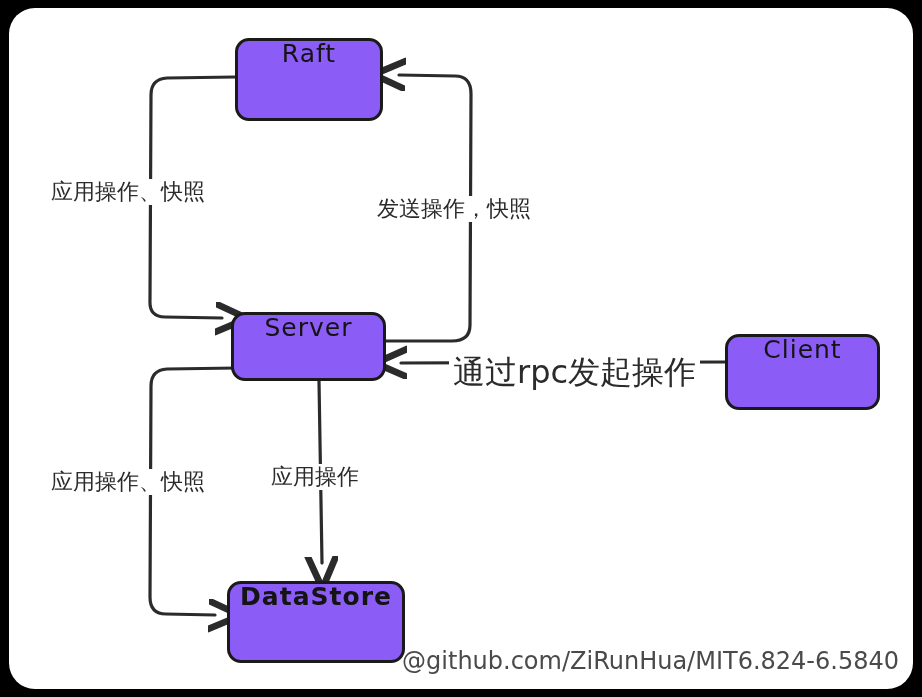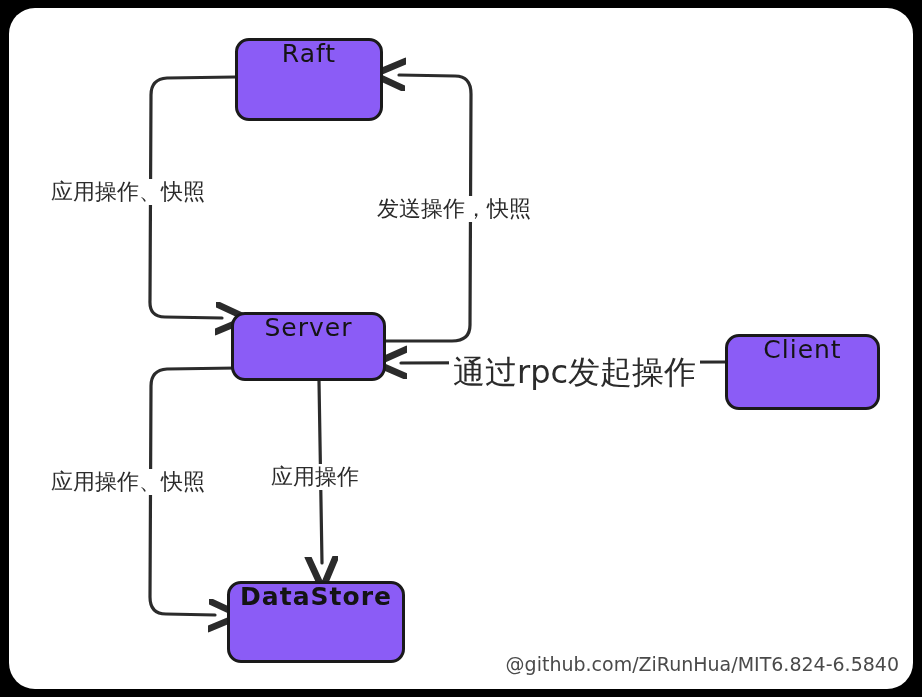--- a/index.html
+++ b/index.html
@@ -72,21 +72,21 @@
   #label-rpc         { left: 440px; top: 346px; font-size: 32px; }
   #label-apply-bot   { left: 38px;  top: 461px; }
   #label-fetch-snap  { left: 258px; top: 456px; }
 
   #watermark {
     position: absolute;
     right: 14px;
     bottom: 14px;
     color: #4a4a4a;
     font-family: "DejaVu Sans", sans-serif;
-    font-size: 19px;
+    font-size: 24px;
     letter-spacing: 0px;
     white-space: nowrap;
   }
 </style>
 </head>
 <body>
 
 <div id="frame">
   <div id="canvas">
 

